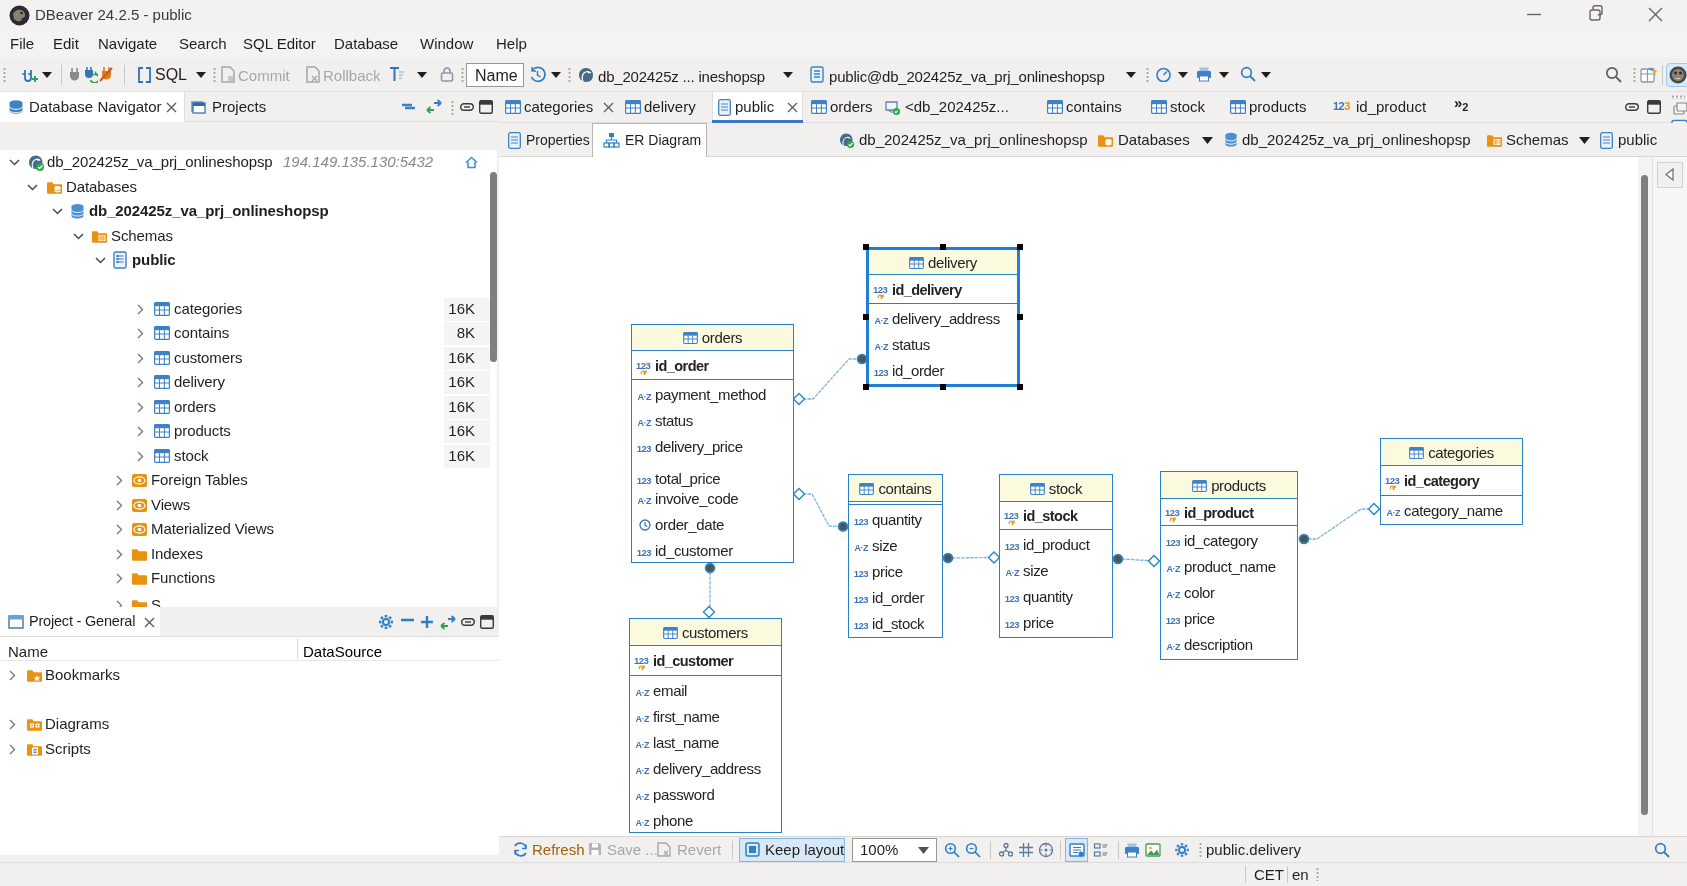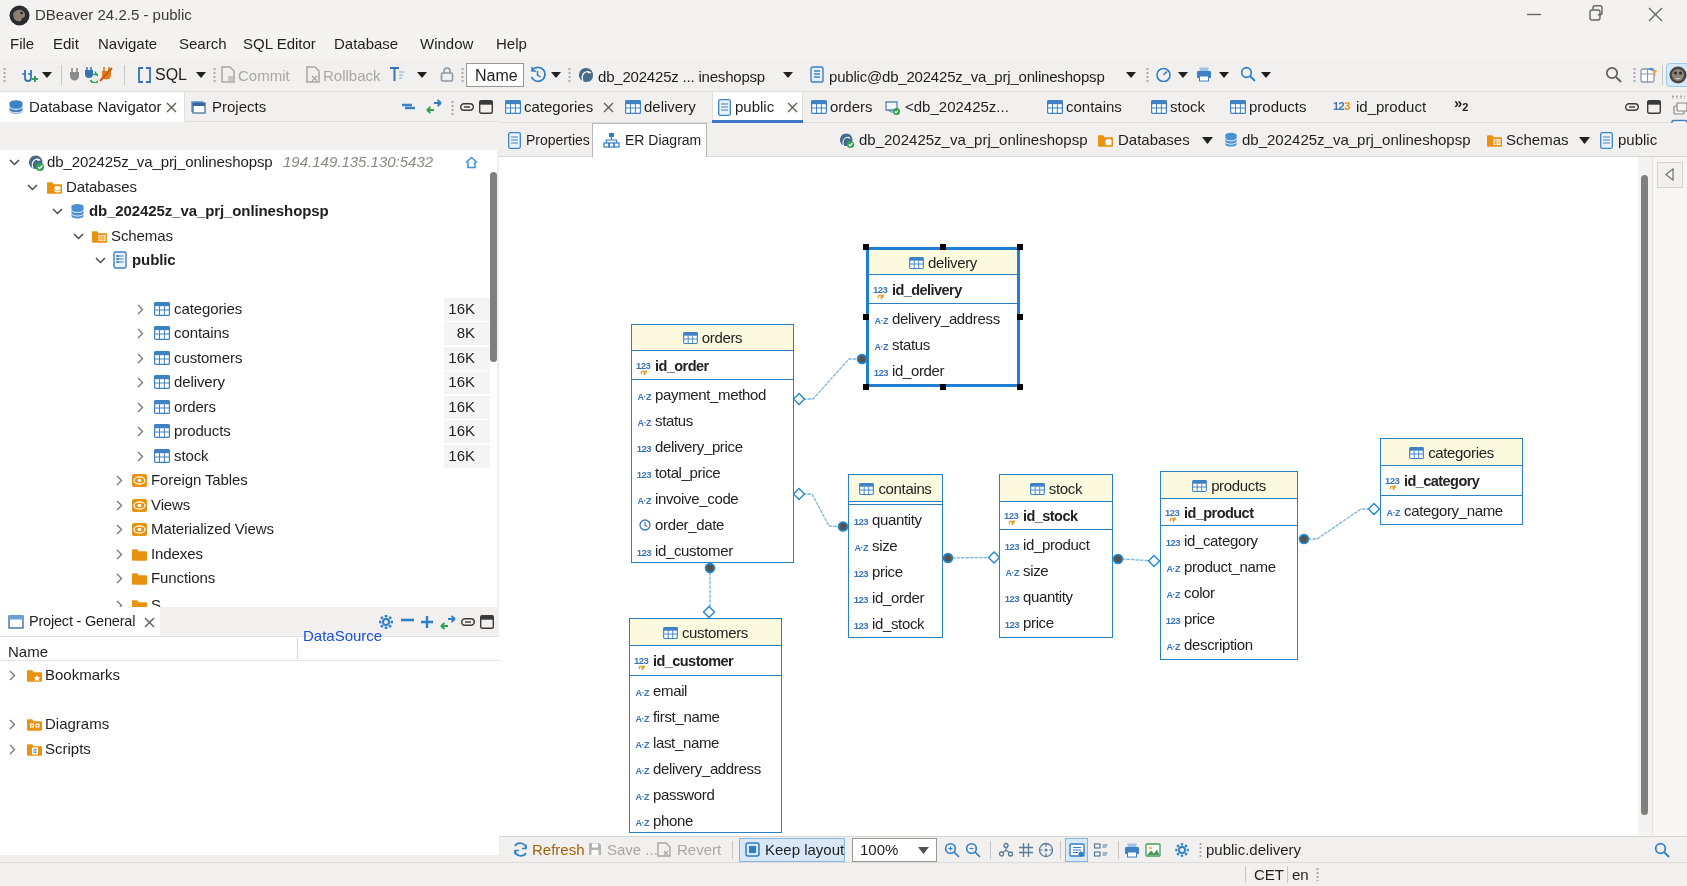--- a/index.html
+++ b/index.html
@@ -492,21 +492,21 @@
         <rect x="0.7" y="0.7" width="12.6" height="6.6" rx="3.3" fill="none" stroke="#3a3a3a" stroke-width="1.4"></rect>
         <line x1="4" y1="4" x2="10" y2="4" stroke="#3a3a3a" stroke-width="1.4"></line>
       </svg>
     <svg class="abs" style="left:480px;top:8px" width="14" height="14" viewBox="0 0 14 14">
         <rect x="0.7" y="0.7" width="12.6" height="12.6" rx="1.5" fill="none" stroke="#3a3a3a" stroke-width="1.4"></rect>
         <rect x="0.7" y="0.7" width="12.6" height="4" fill="#3a3a3a"></rect>
       </svg>
     <div class="abs" style="left:0;top:30px;width:499px;height:218px;background:#fff"></div>
     <div class="abs" style="left:8px;top:36px;color:#1f1f1f">Name</div>
     <div class="abs" style="left:297px;top:31px;width:1px;height:21px;background:#d9d7d5"></div>
-    <div class="abs" style="left:303px;top:20px;color:#1d4ed8">DataSource</div>
+    <div class="abs" style="left:303px;top:36px;color:#000000">DataSource</div>
     <div class="abs" style="left:0;top:53px;width:499px;height:1px;background:#e8e6e4"></div>
     <div class="abs" style="top:57px;left:0;width:490px;height:23px">
       <svg class="abs" style="left:9px;top:6px" width="7" height="11">
           <path d="M1 1 L5.5 5.5 L1 10" stroke="#7a7a7a" fill="none" stroke-width="1.4"></path>
         </svg>
       <svg class="abs" style="left:26px;top:3px" width="17" height="17" viewBox="0 0 17 17">
           <path d="M1 4.2 a1 1 0 0 1 1 -1 h4.2 l1.5 2 H15 a1 1 0 0 1 1 1 v7.6 a1 1 0 0 1 -1 1 H2 a1 1 0 0 1 -1 -1 Z" fill="#e8920f"></path>
           <path d="M11 8 l1 2.2 2.4 0.2 -1.8 1.6 0.5 2.3 -2.1 -1.2 -2.1 1.2 0.5 -2.3 -1.8 -1.6 2.4 -0.2 Z" fill="#fff"></path>
         </svg>
       <span class="abs txt" style="left:45px;top:2px">Bookmarks</span>
@@ -703,21 +703,21 @@
             <rect x="0.6" y="0.6" width="14.8" height="3.4" fill="#3e81c4"></rect>
             <path d="M0.6 7.6 h14.8 M5.5 4 v8 M10.4 4 v8" stroke="#3e81c4" stroke-width="1"></path>
           </svg><span class="etxt">orders</span></div>
       <div class="pk" style="height:29px;line-height:29px;padding-left:4px"><svg class="ico" width="15" height="17" viewBox="0 0 15 17" style="margin-right:4px">
             <text x="0" y="10" font-family="Liberation Sans, sans-serif" font-size="9.5" font-weight="bold" fill="#3c74b9" letter-spacing="-0.5">123</text>
             <path d="M5.5 15.2 a2 2 0 1 1 2.3 0.8 M7.5 14.5 l3 -3 M9.5 12.6 l1.4 1" stroke="#e8920f" stroke-width="1.1" fill="none"></path>
           </svg><span class="etxt" style="font-weight:bold">id_order</span></div>
       <div class="row" style="height:26px;line-height:26px;padding-left:4px;margin-top:2px"><span class="eico iaz">A·Z</span><span class="etxt">payment_method</span></div>
       <div class="row" style="height:26px;line-height:26px;padding-left:4px"><span class="eico iaz">A·Z</span><span class="etxt">status</span></div>
       <div class="row" style="height:26px;line-height:26px;padding-left:4px"><span class="eico i123">123</span><span class="etxt">delivery_price</span></div>
-      <div class="row" style="height:26px;line-height:26px;padding-left:4px"><span class="eico i123">123</span><span class="etxt">total_price</span></div>
+      <div class="row" style="height:26px;line-height:38px;padding-left:4px"><span class="eico i123">123</span><span class="etxt">total_price</span></div>
       <div class="row" style="height:26px;line-height:26px;padding-left:4px"><span class="eico iaz">A·Z</span><span class="etxt">invoive_code</span></div>
       <div class="row" style="height:26px;line-height:26px;padding-left:4px"><span class="eico"><svg width="12" height="12" viewBox="0 0 12 12" style="vertical-align:-1px">
               <circle cx="6" cy="6" r="5" fill="none" stroke="#3c74b9" stroke-width="1.3"></circle>
               <path d="M6 3 v3 l2.2 1.6" fill="none" stroke="#3c74b9" stroke-width="1.2"></path>
             </svg></span><span class="etxt">order_date</span></div>
       <div class="row" style="height:26px;line-height:26px;padding-left:4px"><span class="eico i123">123</span><span class="etxt">id_customer</span></div>
     </div>
     <div class="entity" style="left:367px;top:90px;width:154px;height:140px;border:3px solid #1f7ed6">
       <div class="hd" style="height:25px;line-height:25px"><svg class="ico" width="15" height="12" viewBox="0 0 16 13" style="margin:-2px 4px 0 0">
             <rect x="0.6" y="0.6" width="14.8" height="11.8" rx="1" fill="#fff" stroke="#3e81c4" stroke-width="1.2"></rect>

